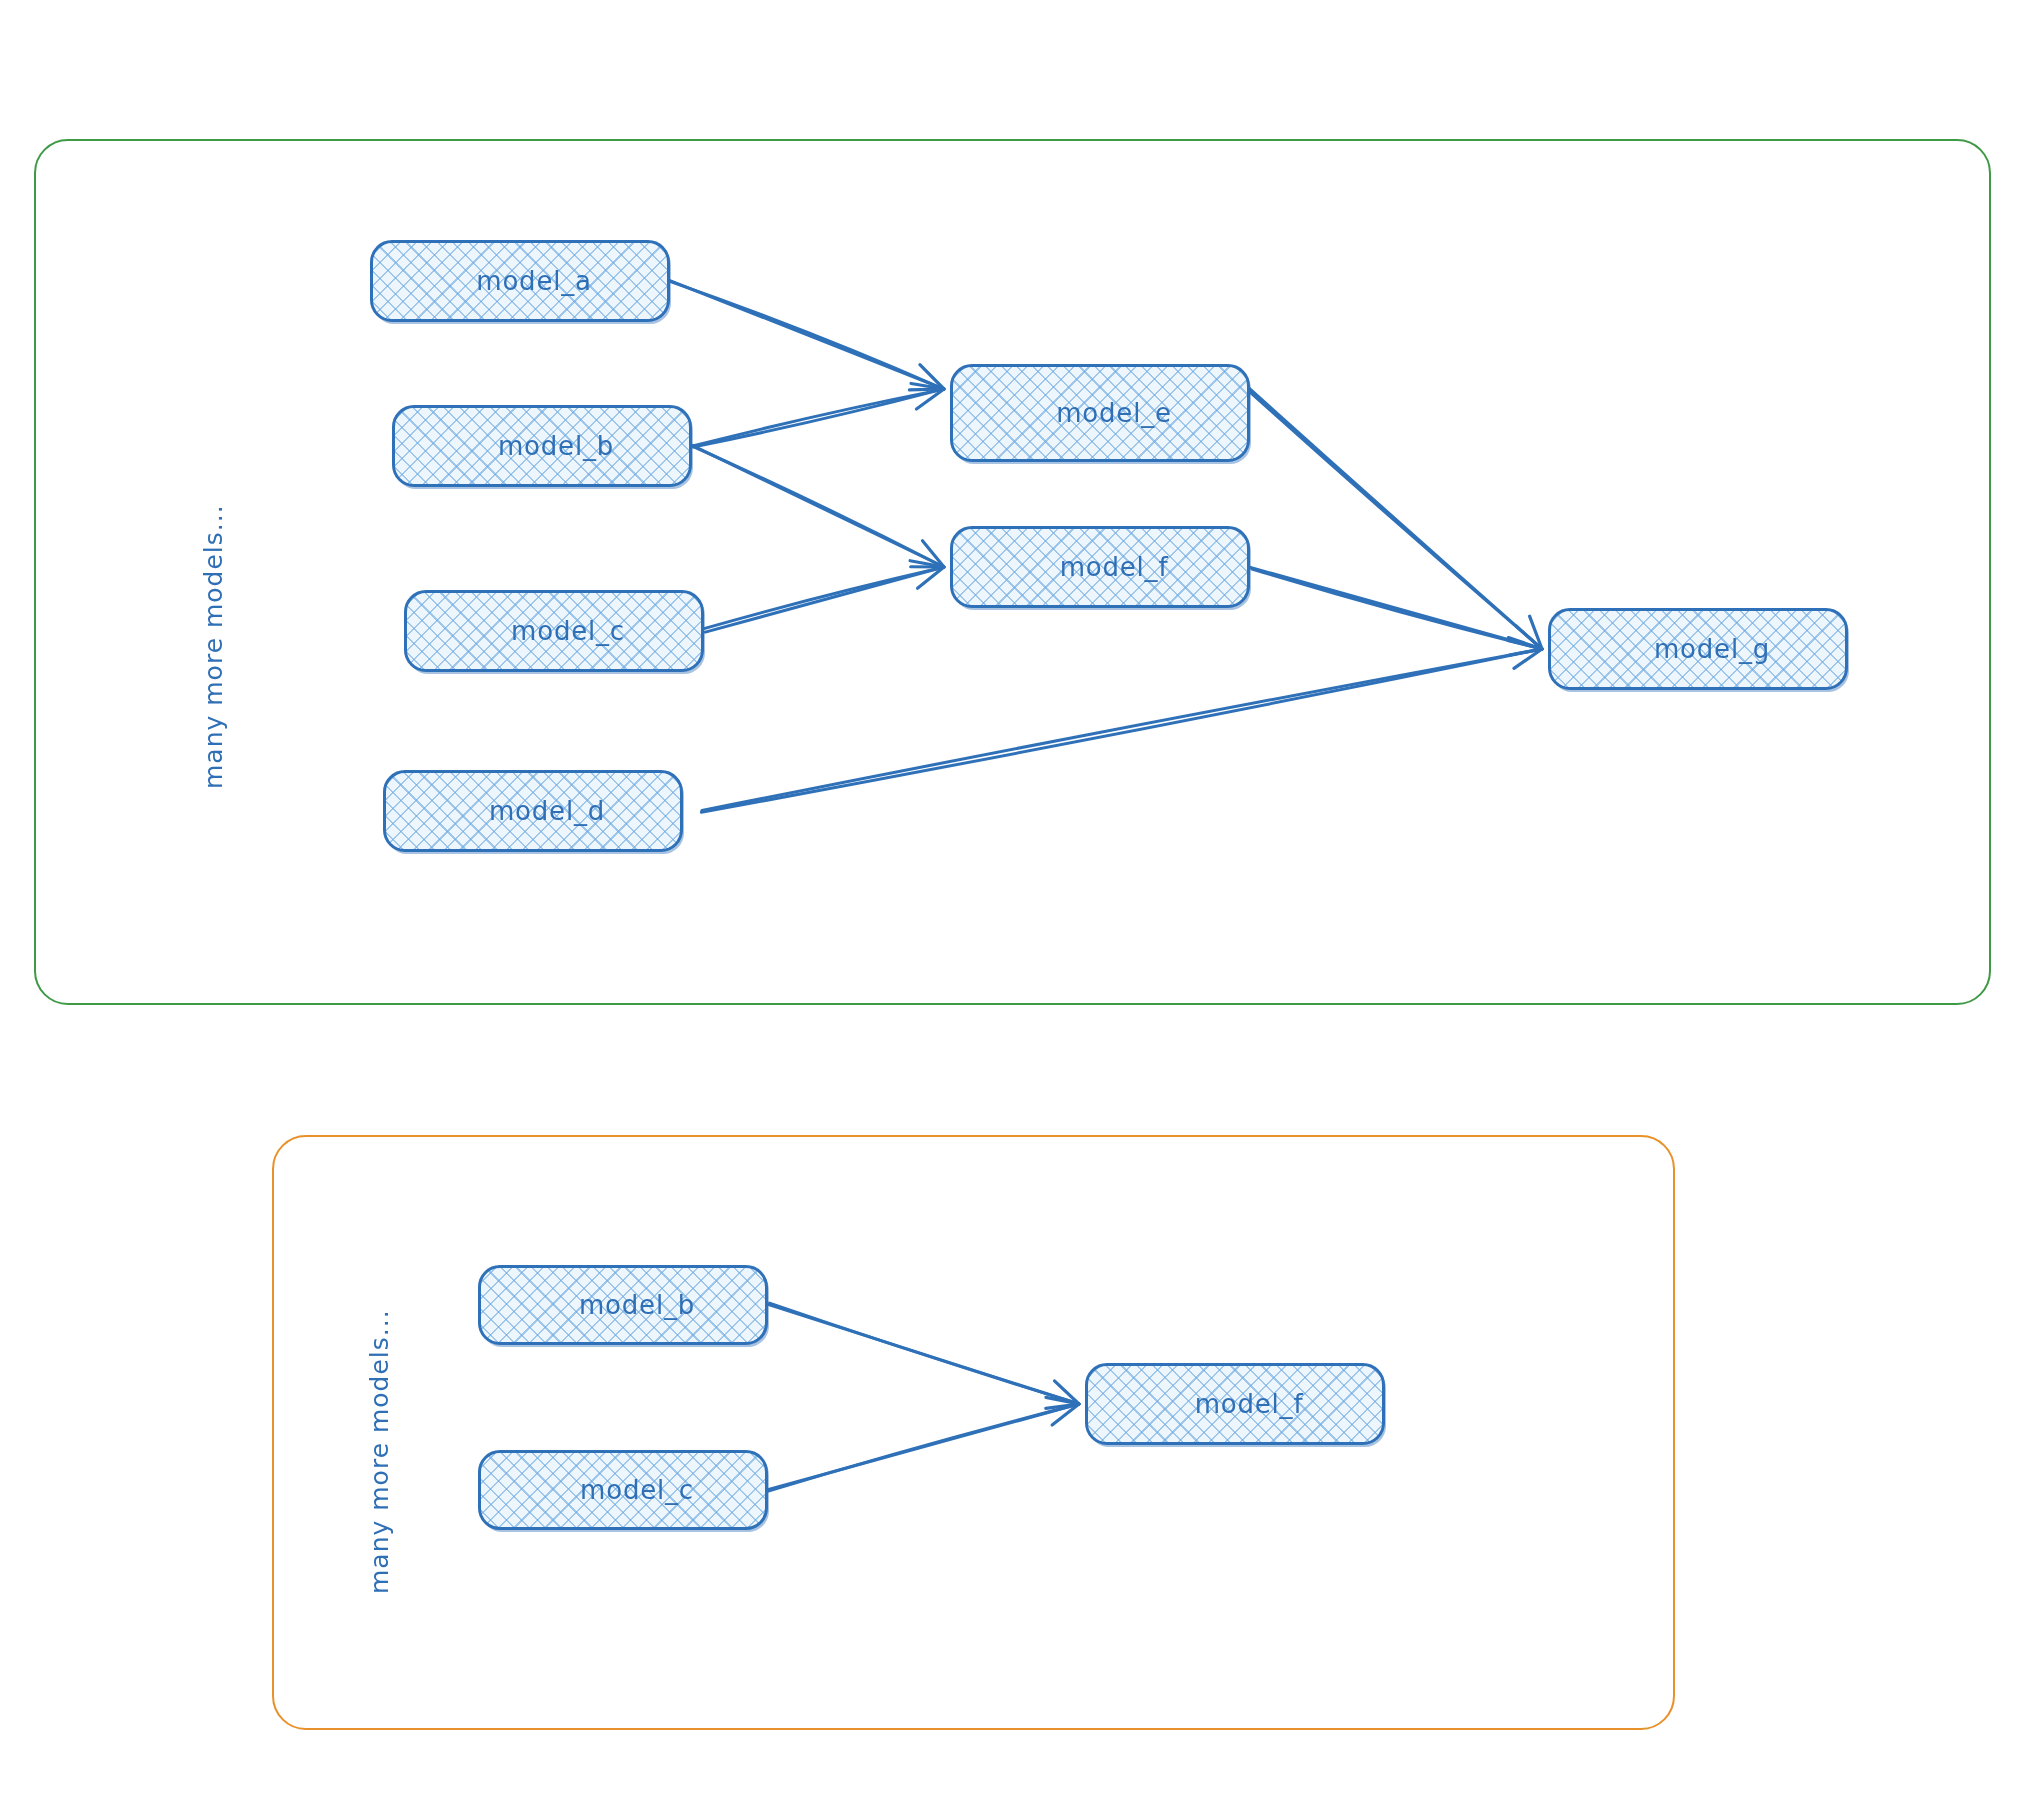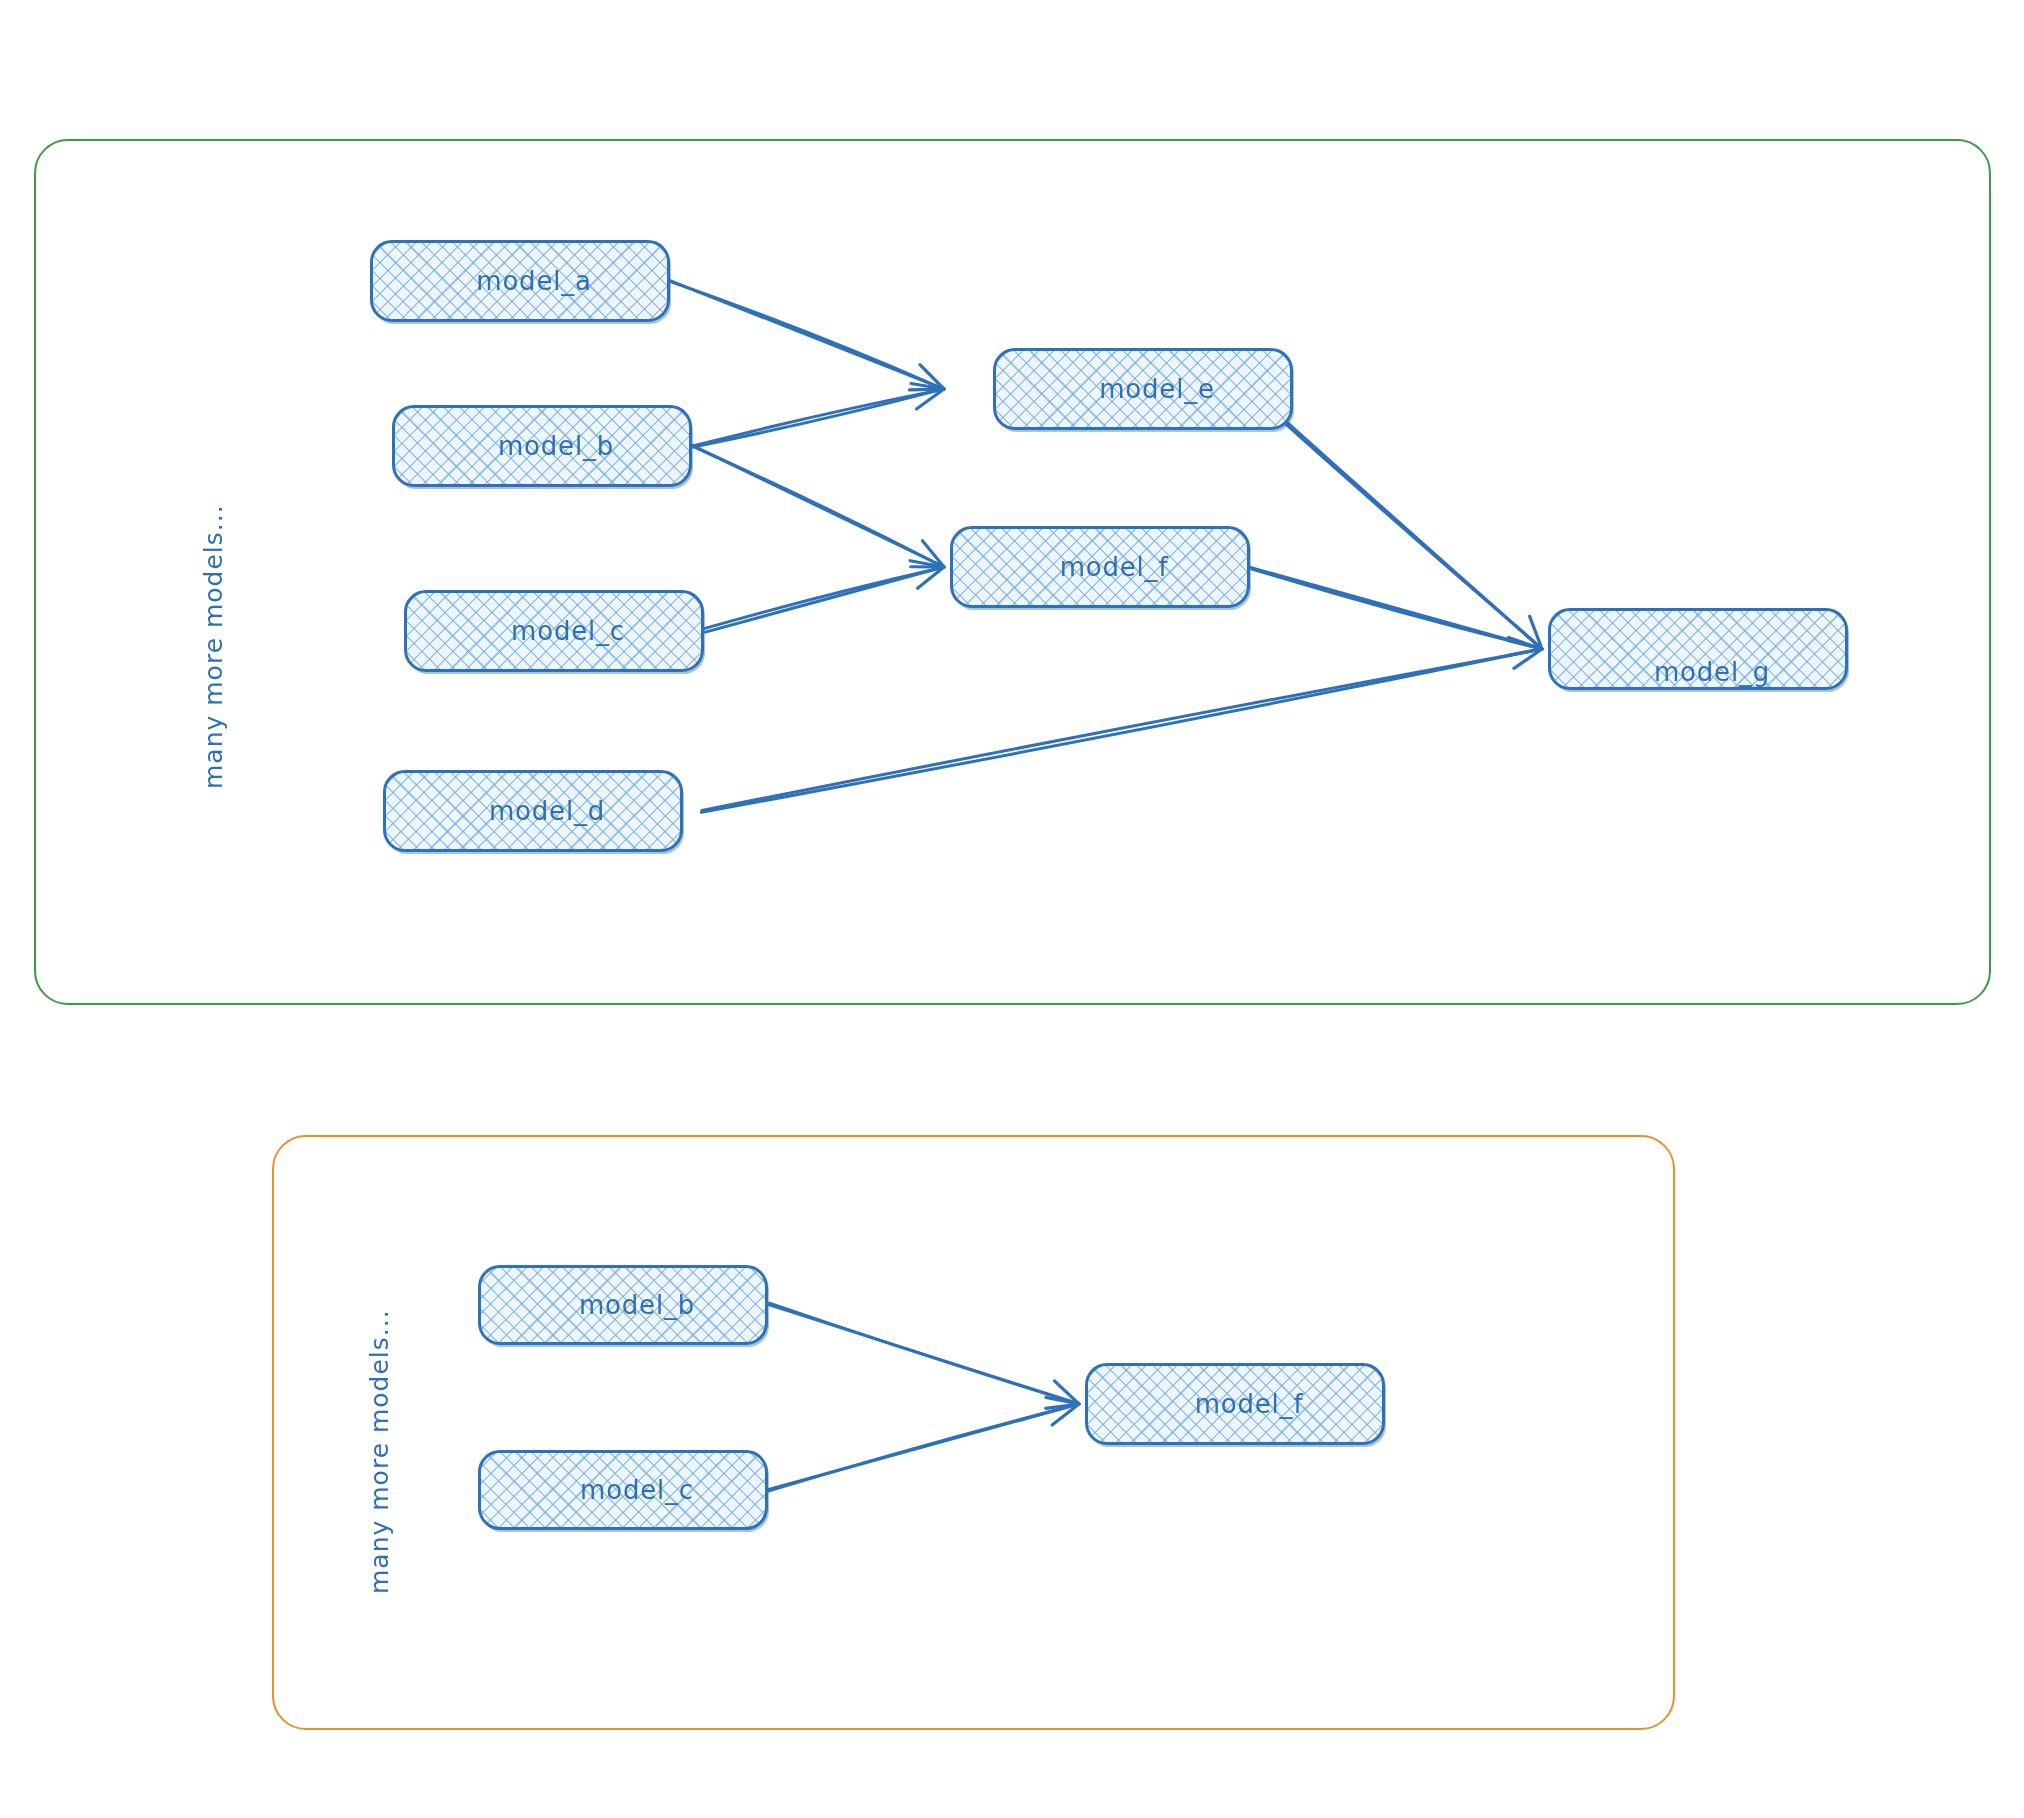--- a/index.html
+++ b/index.html
@@ -225,27 +225,27 @@
       </div>
       <div class="node" style="left: 392px; top: 405px; width: 300px; height: 82px;">
         <span class="node-label">model_b</span>
       </div>
       <div class="node" style="left: 404px; top: 590px; width: 300px; height: 82px;">
         <span class="node-label">model_c</span>
       </div>
       <div class="node" style="left: 383px; top: 770px; width: 300px; height: 82px;">
         <span class="node-label">model_d</span>
       </div>
-      <div class="node" style="left: 950px; top: 348px; width: 300px; height: 82px; margin-left: 43px;">
+      <div class="node" style="left: 950px; top: 364px; width: 300px; height: 98px;">
         <span class="node-label">model_e</span>
       </div>
       <div class="node" style="left: 950px; top: 526px; width: 300px; height: 82px;">
         <span class="node-label">model_f</span>
       </div>
-      <div class="node" style="left: 1548px; top: 608px; width: 300px; height: 82px; align-items: flex-end;">
+      <div class="node" style="left: 1548px; top: 608px; width: 300px; height: 82px;">
         <span class="node-label">model_g</span>
       </div>
       <div class="node" style="left: 478px; top: 1265px; width: 290px; height: 80px;">
         <span class="node-label">model_b</span>
       </div>
       <div class="node" style="left: 478px; top: 1450px; width: 290px; height: 80px;">
         <span class="node-label">model_c</span>
       </div>
       <div class="node" style="left: 1085px; top: 1363px; width: 300px; height: 82px;">
         <span class="node-label">model_f</span>

